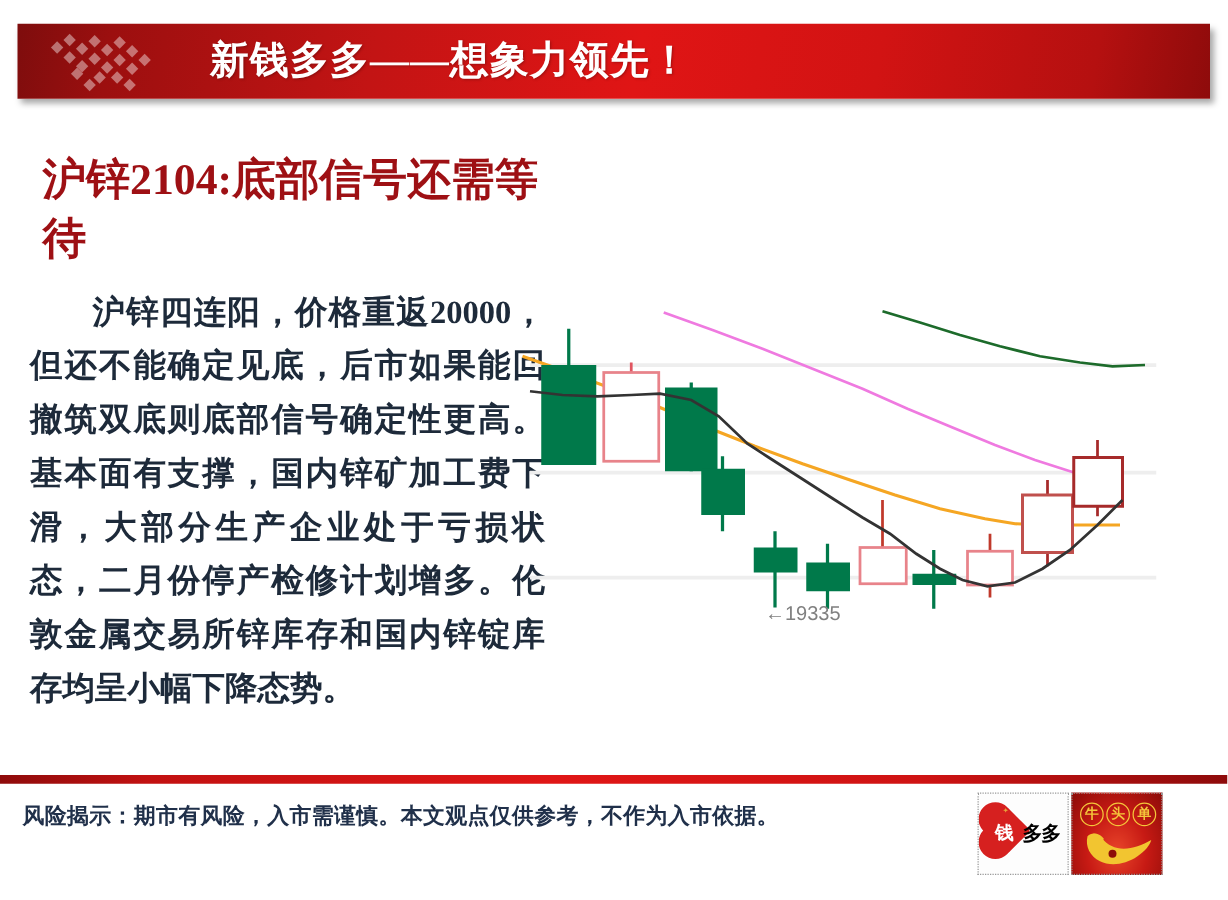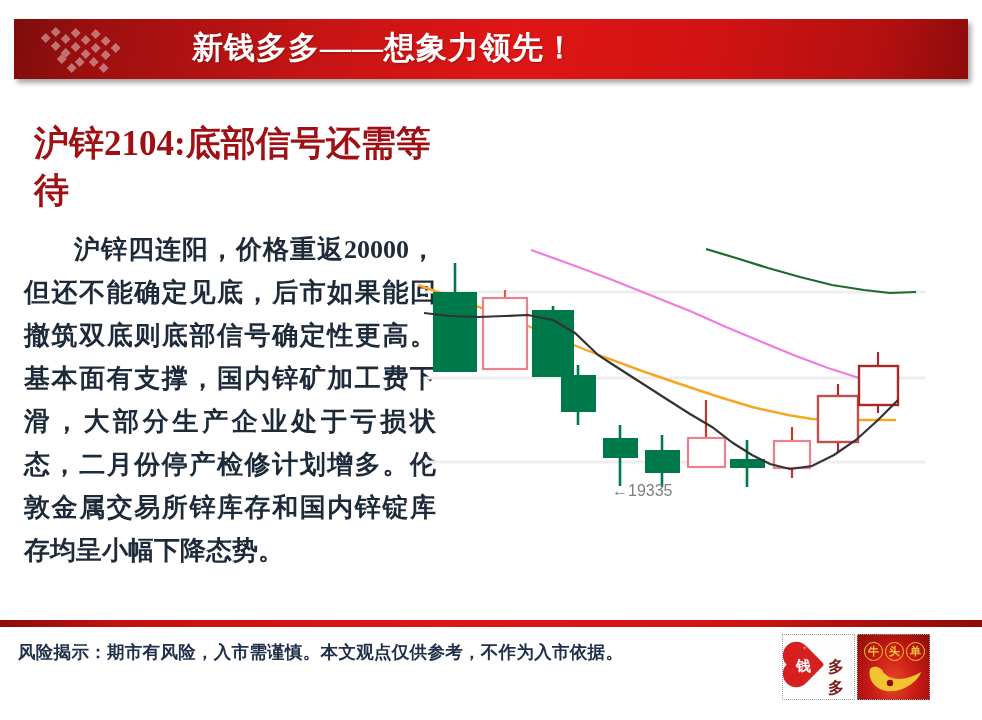--- a/index.html
+++ b/index.html
@@ -40,21 +40,20 @@
     top: 0;
     height: 60px;
     line-height: 58px;
     color: #ffffff;
     font-size: 31px;
     font-weight: bold;
     letter-spacing: 1px;
     font-family: "Liberation Serif", "DejaVu Serif", serif;
     white-space: nowrap;
     text-shadow: 1px 1px 2px rgba(0,0,0,0.25);
-    margin-left: 24px;
   }
 
   
   #slide-title {
     position: absolute;
     left: 34px;
     top: 104px;
     width: 430px;
     color: #9e1014;
     font-size: 35px;
@@ -155,24 +154,24 @@
     left: 13px;
     top: 22px;
     z-index: 3;
     color: #ffffff;
     font-size: 15px;
     font-weight: bold;
     font-family: "Liberation Serif", "DejaVu Serif", serif;
   }
   #logo-qdd-duoduo {
     position: absolute;
-    left: 45px;
+    left: 35px;
     top: 22px;
     z-index: 3;
-    color: #7f1d1d;
+    color: #000000;
     font-size: 16px;
     font-weight: bold;
     letter-spacing: -1px;
     font-family: "Liberation Serif", "DejaVu Serif", serif;
   }
   #logo-qdd-spark {
     position: absolute;
     left: 19px;
     top: 9px;
     z-index: 3;

